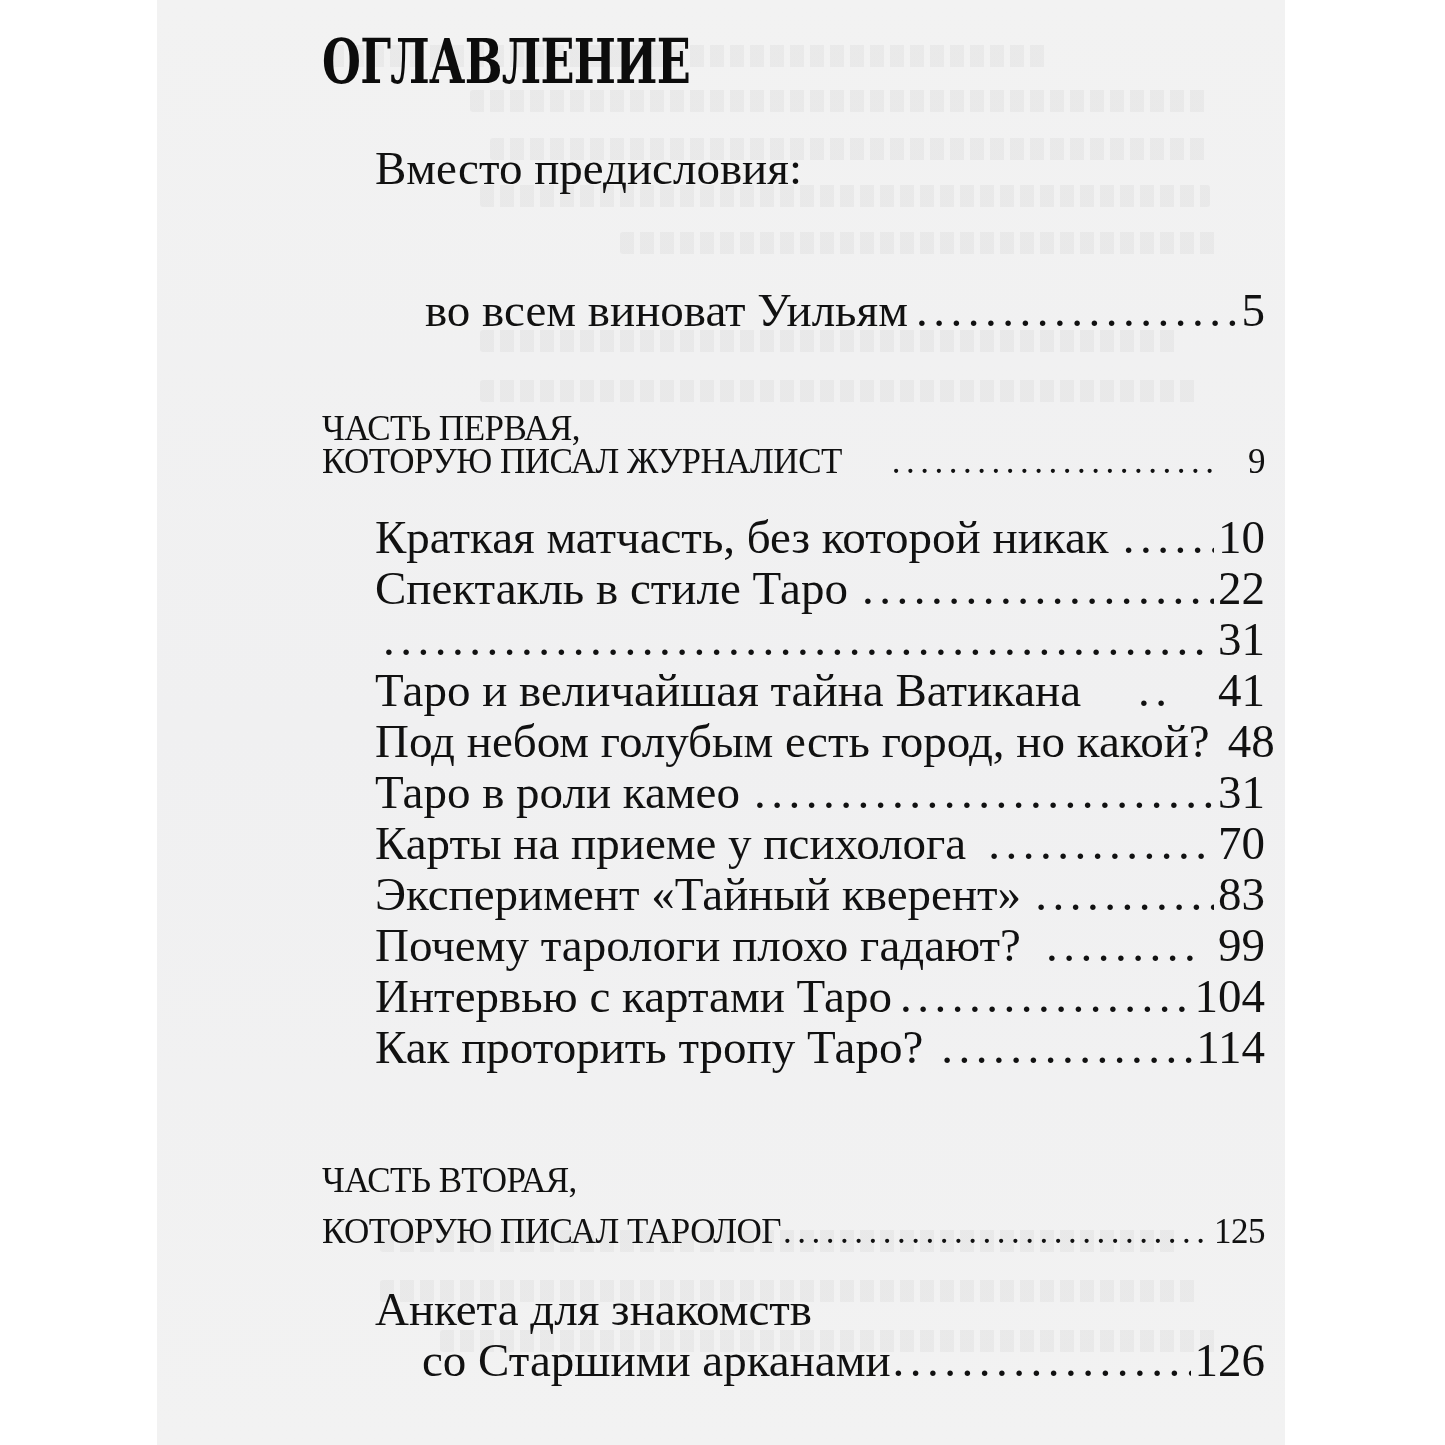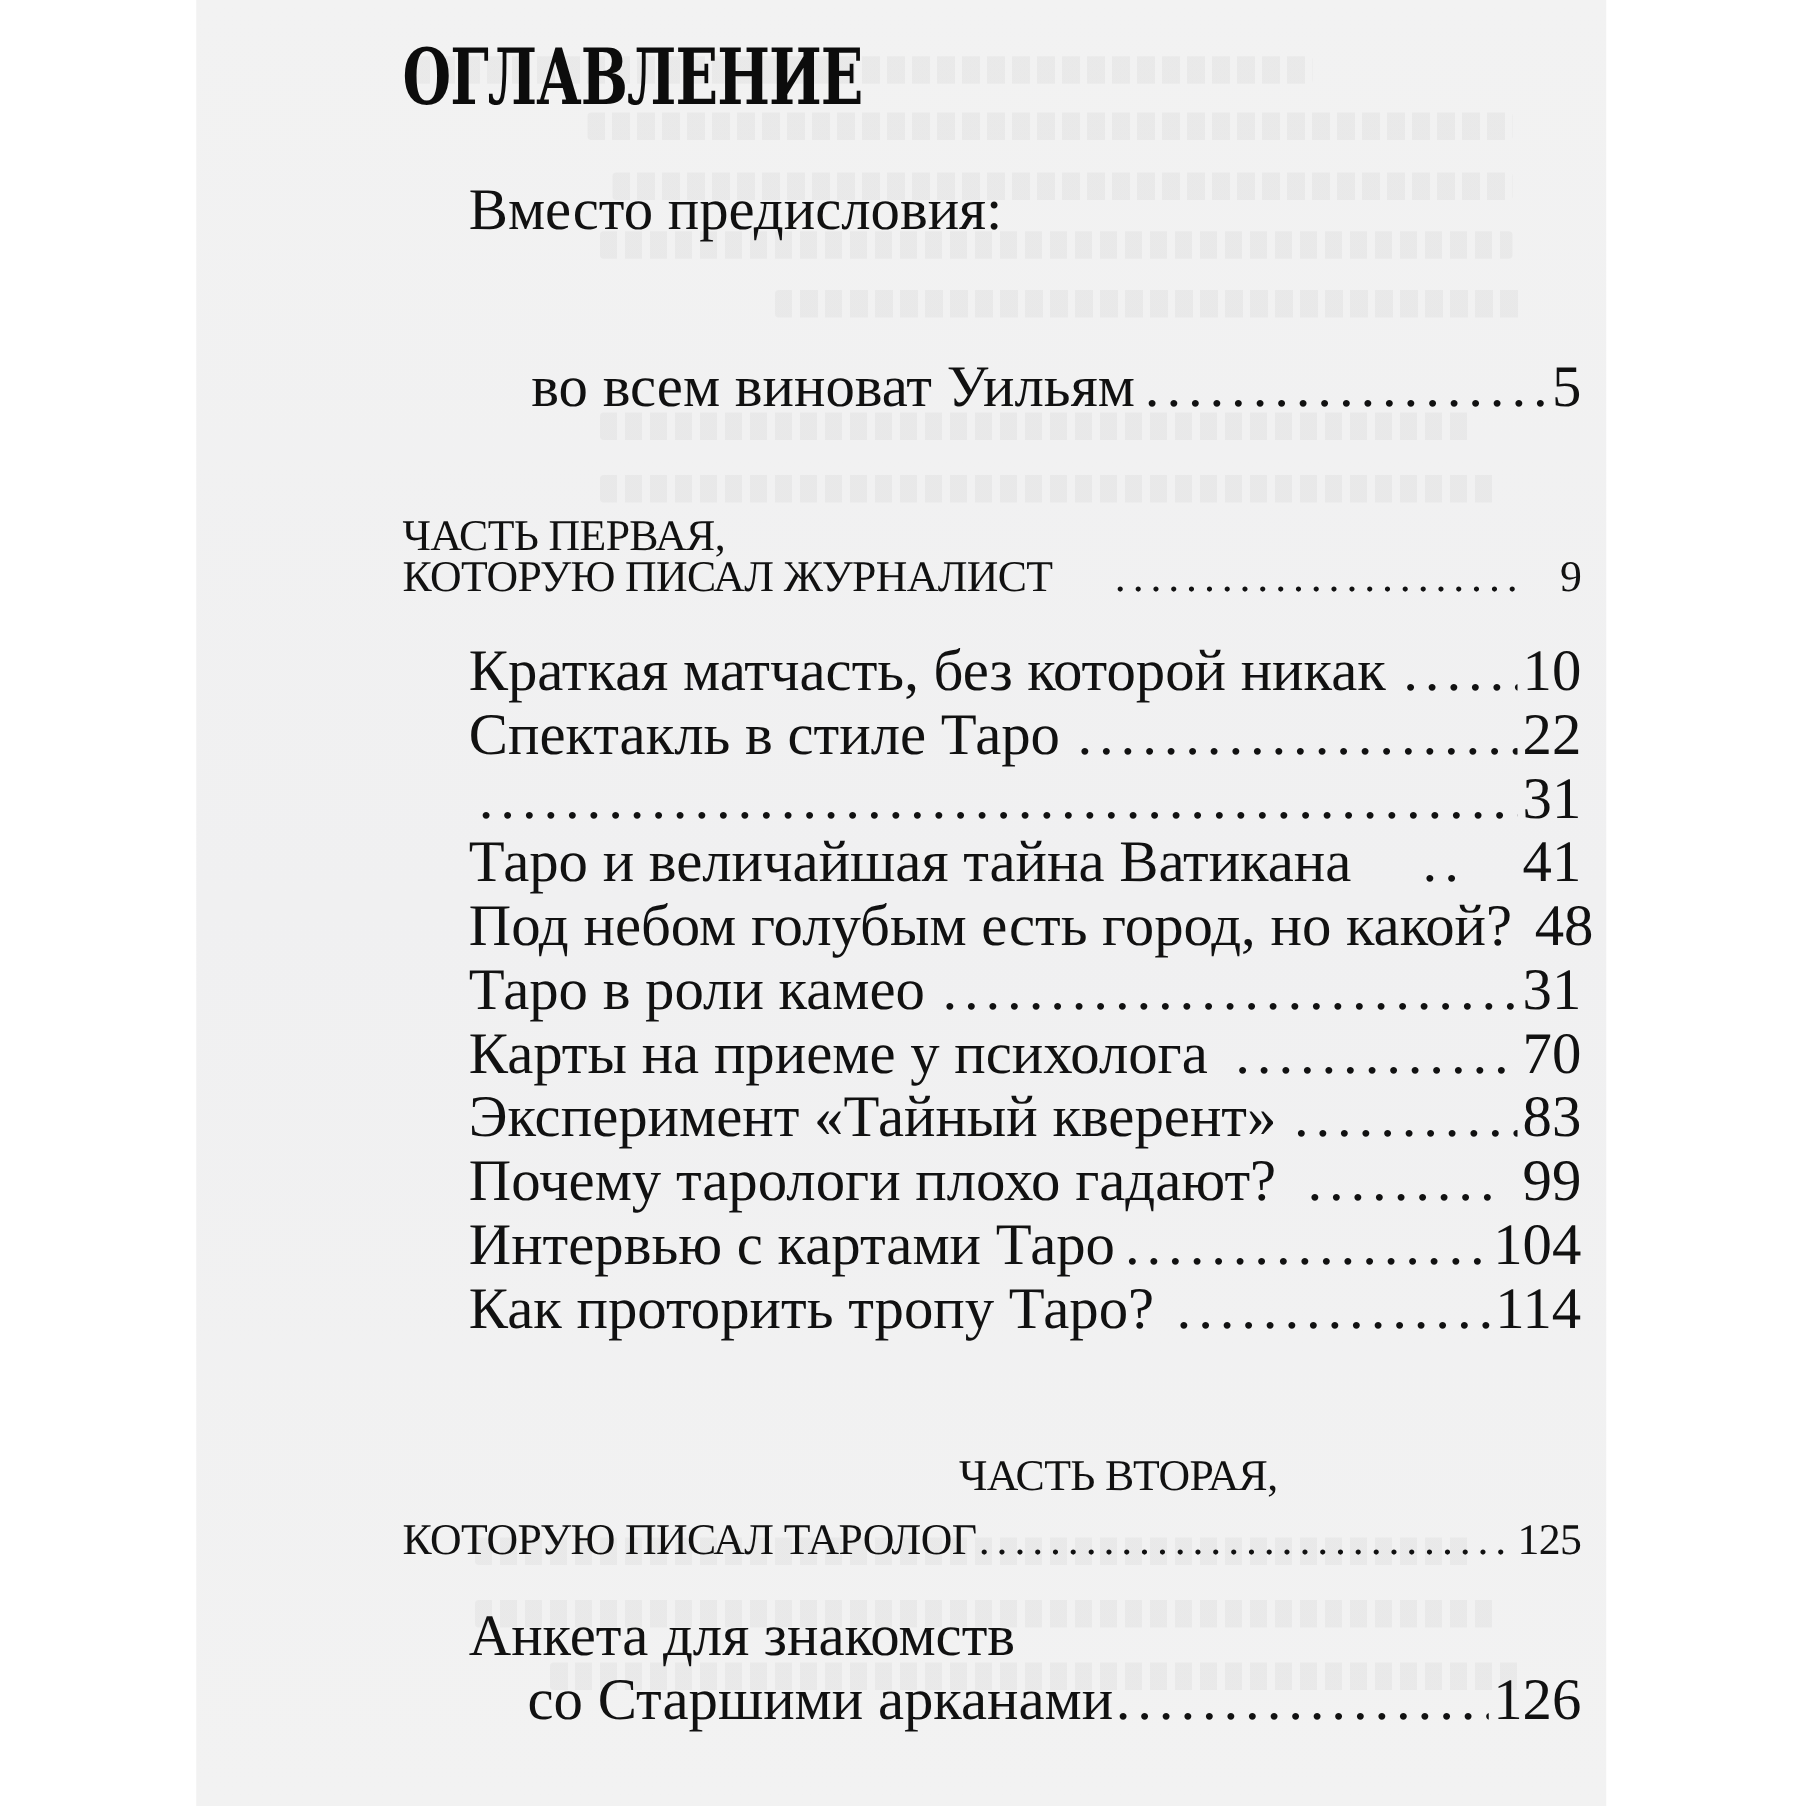--- a/index.html
+++ b/index.html
@@ -130,21 +130,21 @@
   <span class="txt">Интервью с картами Таро</span>
   <span class="dots"></span>
   <span class="pg">104</span>
 </div>
 <div class="line" style="left:375px;top:1021px;width:890px;">
   <span class="txt">Как проторить тропу Таро?</span>
   <span class="dots" style="margin-left:18px"></span>
   <span class="pg">114</span>
 </div>
 
-<div class="line part" style="left:322px;top:1155px;width:700px;justify-content:flex-end;">
+<div class="line part" style="left:322px;top:1155px;width:700px;">
   <span class="txt">ЧАСТЬ ВТОРАЯ,</span>
 </div>
 <div class="line part" style="left:322px;top:1206px;width:943px;">
   <span class="txt">КОТОРУЮ ПИСАЛ ТАРОЛОГ</span>
   <span class="dots" style="margin-left:2px"></span>
   <span class="pg">125</span>
 </div>
 
 <div class="line" style="left:375px;top:1283px;width:700px;">
   <span class="txt">Анкета для знакомств</span>

